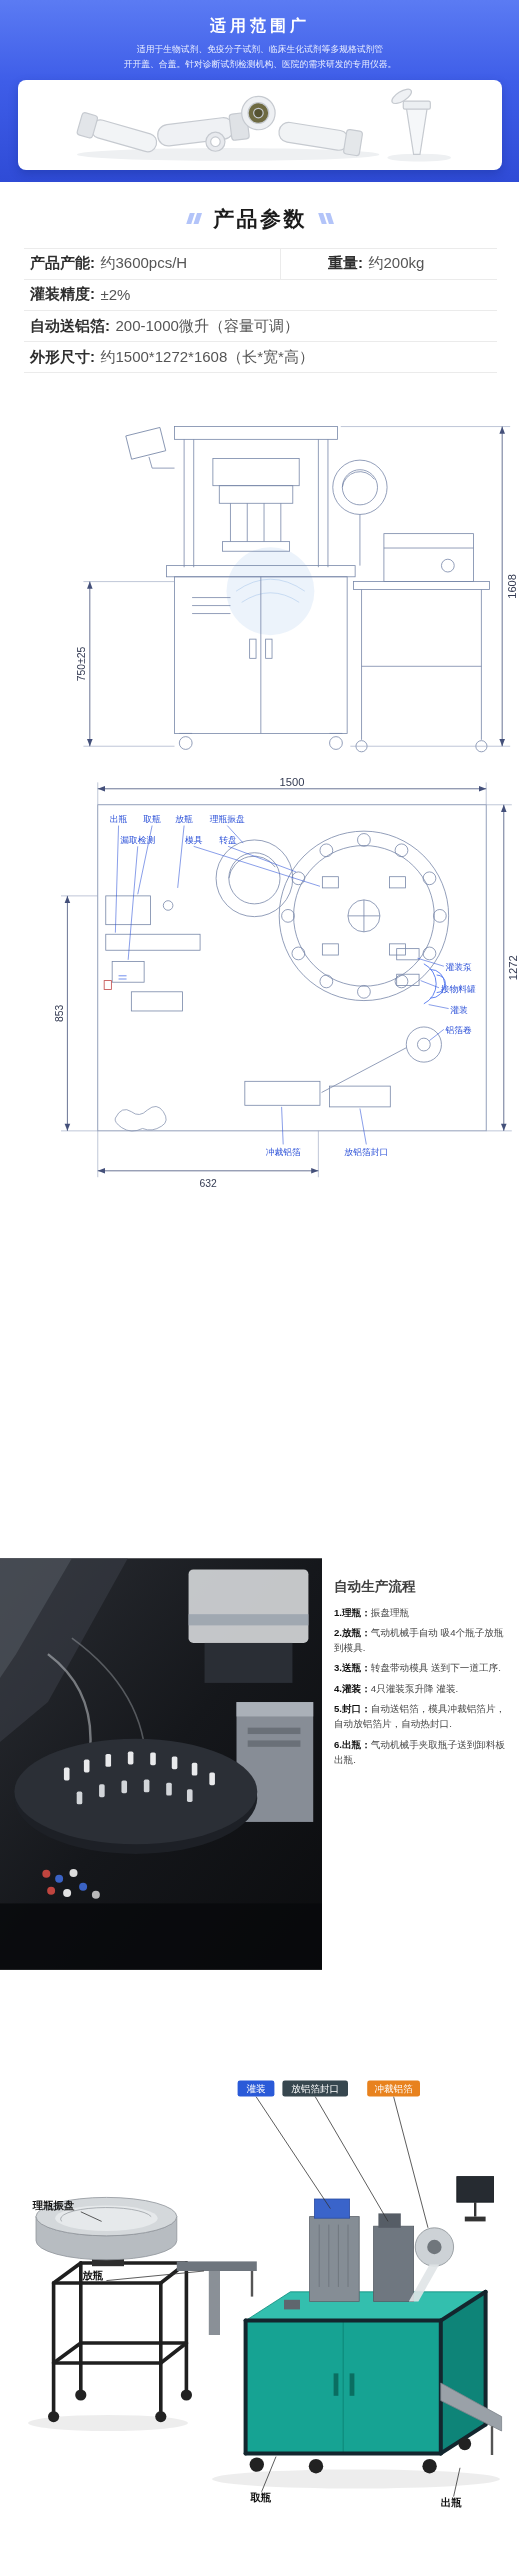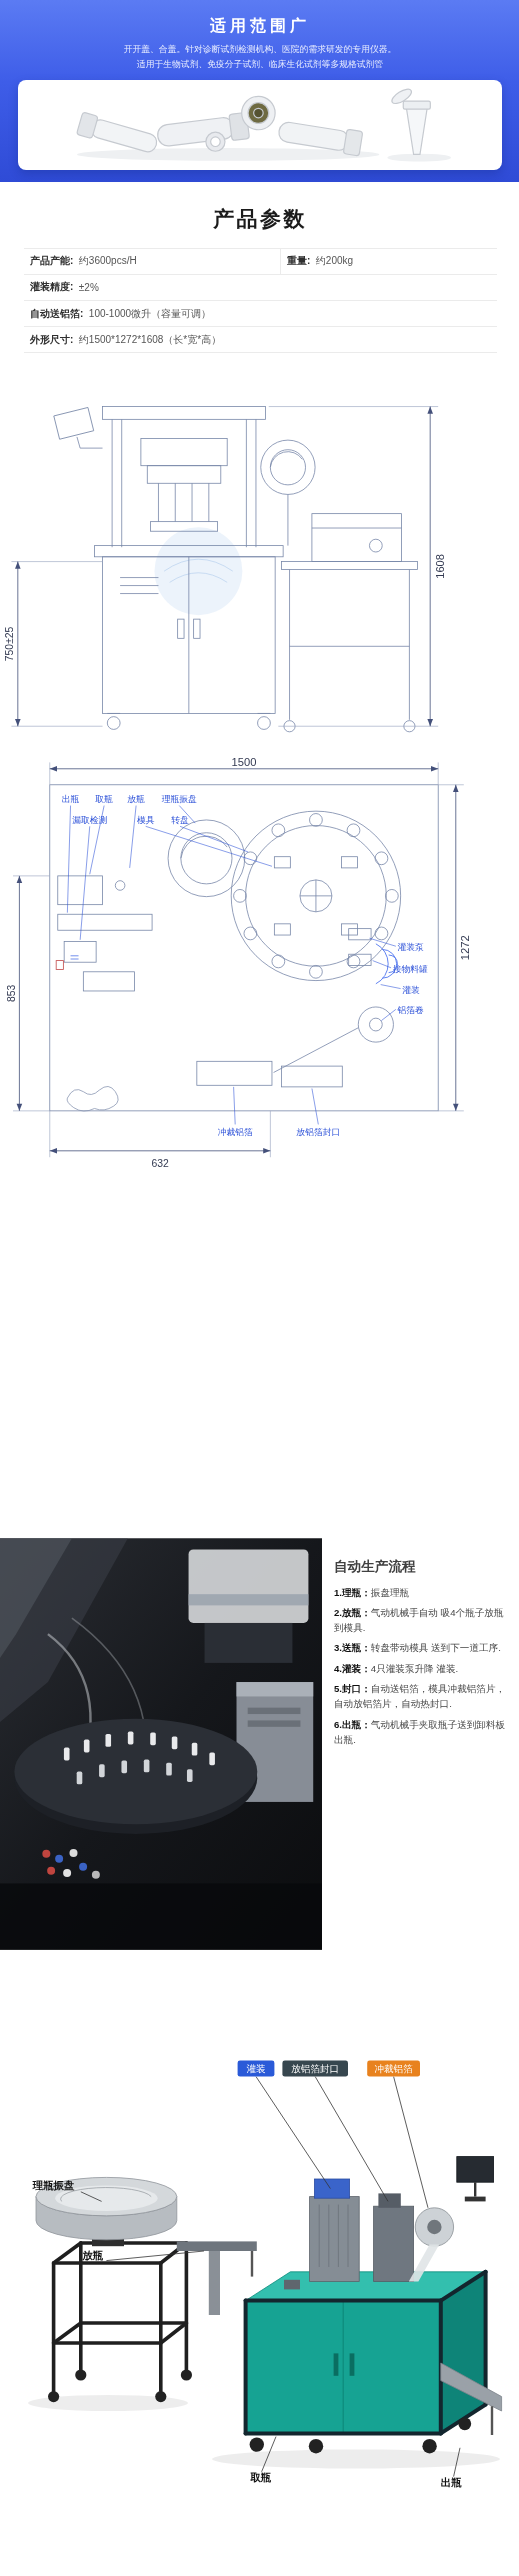--- a/index.html
+++ b/index.html
@@ -19,33 +19,33 @@
   .hero-sub { color:#e8edff; font-size:8.8px; line-height:1.45; margin-top:2.4px; }
   .hero-sub:first-of-type { margin-top:5.6px; }
   .hero-card {
     position:absolute; left:17.6px; right:17.6px; top:80px; height:90px;
     background:#fff; border-radius:8px; box-shadow:0 4px 9.6px rgba(15,35,120,.28);
     display:flex; align-items:center; justify-content:center; overflow:hidden;
   }
 
   
   .params { padding-top:24px; }
-  .params-title-row { display:flex; align-items:center; justify-content:center; gap:12.8px; height:25.6px;flex-direction:column; }
+  .params-title-row { display:flex; align-items:center; justify-content:center; gap:12.8px; height:25.6px; }
   .params-title { font-size:21px; letter-spacing:2.4px; color:#1b1b1b; font-weight:bold; }
   .accent { display:inline-block; width:4.8px; height:11.2px; background:#b3c4f9; transform:skewX(-18deg); box-shadow:7.2px 0 0 #b3c4f9; margin-right:7.2px; }
   .accent.flip { transform:skewX(18deg); }
   .ptable { width:473px; margin:16px auto 0; border-top:0.8px solid #ebebeb; }
-  .prow { display:flex; align-items:stretch; border-bottom:0.8px solid #ebebeb; min-height:26px; font-size:10px; }
+  .prow { display:flex; align-items:stretch; border-bottom:0.8px solid #ebebeb; min-height:26px; font-size:15px;gap:41px; }
   .prow .cell { flex:1; display:flex; align-items:center; padding:5.6px 4.8px 5.6px 6.4px; }
   .prow.two .cell:first-child { flex:0 0 257px; border-right:0.8px solid #ebebeb; }
   .plabel { font-weight:bold; color:#2f2f2f; margin-right:5.6px; white-space:nowrap; }
   .pvalue { color:#555; }
 
   
-  .drawing { display:flex; justify-content:flex-start; }
+  .drawing { display:flex; justify-content:flex-end; }
   .drawing-front { margin-top:11.2px; }
   .drawing-top { margin-top:9.6px; }
 
   
   .process { margin-top:360px; height:412px; display:flex; }
   .process-photo { width:322px; height:412px; flex:0 0 322px; }
   .process-steps { flex:1; padding:20px 12.8px 0 12px; background:#fff; }
   .process-steps h3 { font-size:13.6px; color:#404040; font-weight:bold; margin-bottom:9.6px; }
   .step { font-size:9.6px; color:#454545; line-height:1.55; margin-bottom:5.6px; }
   .step b { color:#101010; }
@@ -53,22 +53,22 @@
   
   .machine3d { margin-top:37px; display:flex; justify-content:center; }
 </style>
 </head>
 <body>
 
 <div class="page">
 
   <section class="hero">
     <h1 class="hero-title">适用范围广</h1>
+    <p class="hero-sub">适用于生物试剂、免疫分子试剂、临床生化试剂等多规格试剂管</p>
     <p class="hero-sub">开开盖、合盖。针对诊断试剂检测机构、医院的需求研发的专用仪器。</p>
-    <p class="hero-sub">适用于生物试剂、免疫分子试剂、临床生化试剂等多规格试剂管</p>
     <div class="hero-card">
       <svg width="432" height="78" viewBox="0 0 540 98">
         <ellipse cx="230" cy="86" rx="190" ry="8" fill="#eef0f2"></ellipse>
         <ellipse cx="470" cy="90" rx="40" ry="5" fill="#eef0f2"></ellipse>
         <g stroke="#c6cad0" stroke-width="1.5">
           <g transform="translate(62,40) rotate(16)">
             <rect x="0" y="0" width="84" height="23" rx="11" fill="#f2f4f6"></rect>
             <rect x="-16" y="-3" width="20" height="29" rx="4" fill="#e2e5e9"></rect>
           </g>
           <g transform="translate(140,50) rotate(-7)">
@@ -117,21 +117,21 @@
       </div>
       <div class="prow">
         <div class="cell">
           <span class="plabel">灌装精度:</span>
           <span class="pvalue">±2%</span>
         </div>
       </div>
       <div class="prow">
         <div class="cell">
           <span class="plabel">自动送铝箔:</span>
-          <span class="pvalue">100-1000微升（容量可调）</span>
+          <span class="pvalue">200-1000微升（容量可调）</span>
         </div>
       </div>
       <div class="prow">
         <div class="cell">
           <span class="plabel">外形尺寸:</span>
           <span class="pvalue">约1500*1272*1608（长*宽*高）</span>
         </div>
       </div>
     </div>
   </section>

